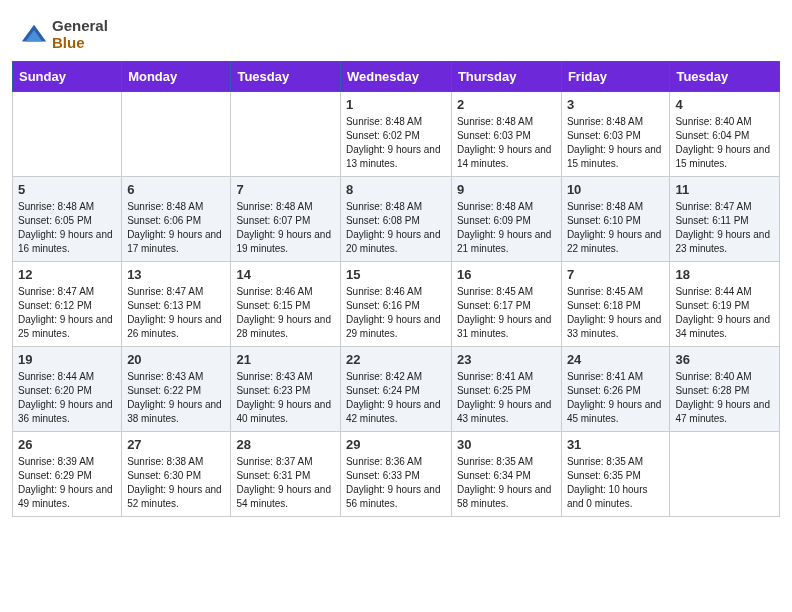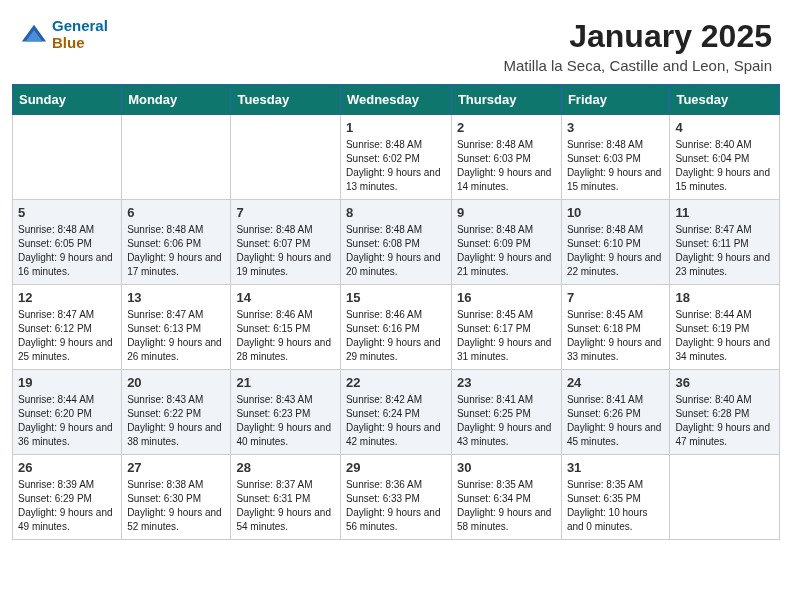--- a/index.html
+++ b/index.html
@@ -21,21 +21,21 @@
       gap: 4px;
     }
     .logo-text {
       display: flex;
       flex-direction: column;
       line-height: 1.1;
     }
     .logo-general {
       font-size: 15px;
       font-weight: bold;
-      color: #0369a1;
+      color: #404040;
     }
     .logo-blue {
       font-size: 15px;
       font-weight: bold;
       color: #a16207;
     }
     .logo-icon {
       width: 28px;
       height: 28px;
     }
@@ -55,21 +55,21 @@
     .calendar {
       width: 100%;
       border-collapse: collapse;
       margin: 0 0 0 0;
       padding: 0 10px;
     }
     .calendar-wrapper {
       padding: 0 12px 12px 12px;
     }
     .cal-head th {
-      background: #0f766e;
+      background: #6d28d9;
       color: #fff;
       font-size: 13px;
       font-weight: bold;
       padding: 7px 6px;
       border: 1px solid #2a5fac;
       text-align: left;
     }
     .cal-body td {
       border: 1px solid #ccc;
       vertical-align: top;
@@ -106,24 +106,20 @@
 <div class="header">
   <div class="logo">
     <svg class="logo-icon" viewBox="0 0 30 30" xmlns="http://www.w3.org/2000/svg">
       <polygon points="15,4 28,22 2,22" fill="#2a5fac"></polygon>
       <polygon points="15,10 24,22 6,22" fill="#4a90d9"></polygon>
     </svg>
     <div class="logo-text">
       <span class="logo-general">General</span>
       <span class="logo-blue">Blue</span>
     </div>
-  </div>
-  <div class="title-block">
-    <div class="main-title">January 2025</div>
-    <div class="sub-title">Matilla la Seca, Castille and Leon, Spain</div>
   </div>
 </div>
 
 <div class="calendar-wrapper">
   <table class="calendar">
     <thead>
       <tr class="cal-head">
         <th>Sunday</th>
         <th>Monday</th>
         <th>Tuesday</th>

